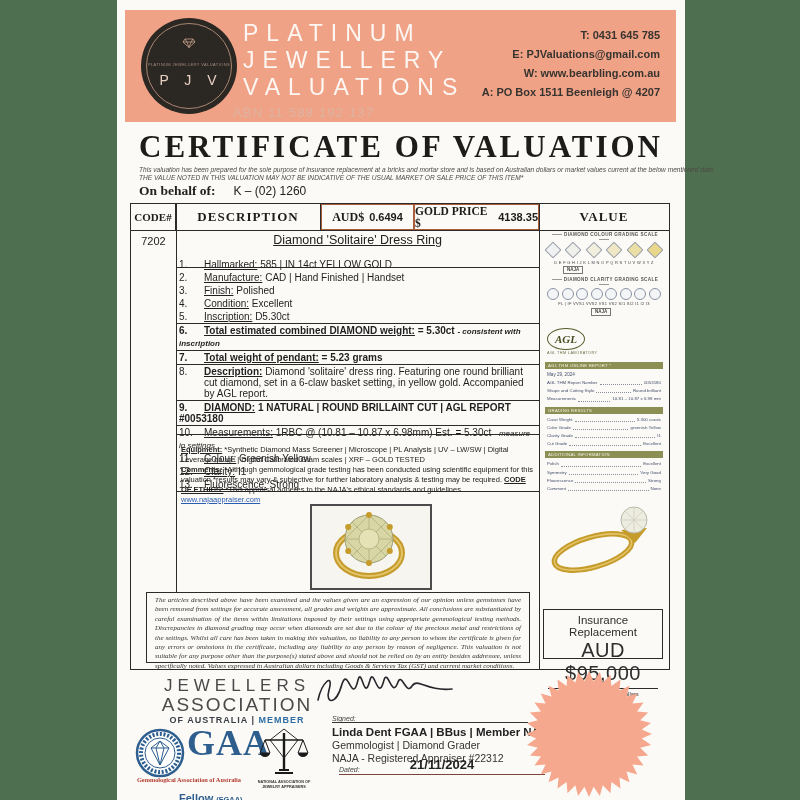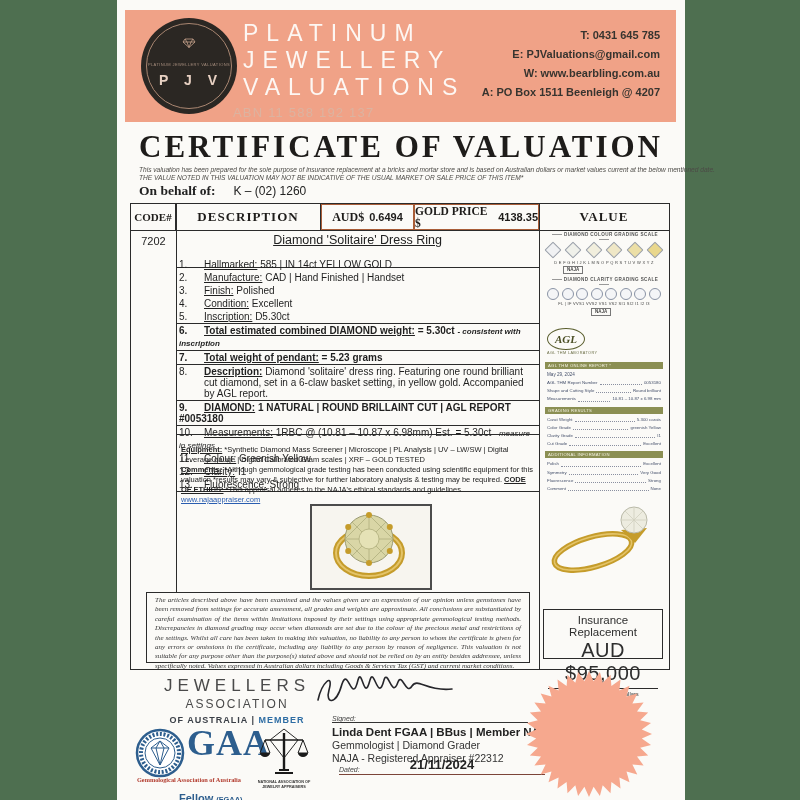--- a/index.html
+++ b/index.html
@@ -6,21 +6,21 @@
   body{font-family:"Liberation Sans",sans-serif;}
   .stage{position:relative;width:800px;height:800px;background:#4e6f50;overflow:hidden;}
   .page{position:absolute;left:117px;top:0;width:568px;height:800px;background:#fbfaf7;}
 
   
   .hdr{position:absolute;left:8px;top:10px;width:551px;height:112px;background:#f0a287;}
   .logo{position:absolute;left:16px;top:8px;width:96px;height:96px;border-radius:50%;background:#2b2723;}
   .logo .ring{position:absolute;inset:5px;border:1px solid #a98671;border-radius:50%;}
   .logo .dmd{position:absolute;left:0;right:0;top:16px;text-align:center;}
   .logo .arc{position:absolute;left:0;right:0;top:44px;text-align:center;font-size:4px;letter-spacing:.4px;color:#a68d7d;}
-  .logo .pjv{position:absolute;left:4px;right:0;top:54px;text-align:center;font-size:14px;letter-spacing:6px;color:#e7d0c2;font-weight:bold;}
+  .logo .pjv{position:absolute;left:4px;right:0;top:54px;text-align:center;font-size:14px;letter-spacing:6px;color:#e7d0c2;}
   .brand{position:absolute;left:118px;top:10px;color:#fdf7f3;font-size:23px;letter-spacing:8px;line-height:27px;font-weight:400;}
   .abn{position:absolute;left:108px;top:95px;color:#dcb3a0;font-size:13px;letter-spacing:1.2px;}
   .contact{position:absolute;right:16px;top:16px;text-align:right;color:#37342f;font-size:11px;font-weight:600;line-height:19px;}
 
   
   .cert-title{position:absolute;left:0;width:568px;top:129px;text-align:center;font-family:"Liberation Serif",serif;font-weight:bold;font-size:31px;letter-spacing:3px;color:#1e1c1a;}
   .disc{position:absolute;left:22px;top:166px;width:530px;font-size:6.6px;font-style:italic;color:#4c4a46;line-height:8px;white-space:nowrap;}
   .behalf{position:absolute;left:22px;top:183px;font-family:"Liberation Serif",serif;font-weight:bold;font-size:13.5px;color:#222;}
   .behalf .val{font-family:"Liberation Sans",sans-serif;font-weight:normal;font-size:12px;margin-left:18px;}
 
@@ -81,21 +81,21 @@
   .agl-row .lead{flex:1;border-bottom:1px dotted #8a8fa0;margin:0 2px 2px;}
   .photo-side{position:absolute;left:8px;top:292px;width:114px;height:88px;}
   .insbox{position:absolute;left:4px;top:405px;width:120px;height:50px;box-sizing:border-box;border:1.2px solid #2b2b2b;text-align:center;color:#2e2e2e;}
   .ins-t{font-size:11.5px;margin-top:4px;}
   .ins-a{font-size:20px;letter-spacing:.5px;margin-top:1px;}
   .ins-w{font-size:5.8px;border-top:1px solid #2b2b2b;margin:3px 4px 0;padding-top:2px;}
 
   
   .jaa{position:absolute;left:25px;top:676px;width:190px;text-align:center;color:#4a4a4a;}
   .jaa .l1{font-size:17px;letter-spacing:5px;line-height:19px;}
-  .jaa .l2{font-size:12px;letter-spacing:2px;line-height:19px;}
+  .jaa .l2{font-size:19px;letter-spacing:2px;line-height:19px;}
   .jaa .l3{font-size:9px;font-weight:bold;letter-spacing:1px;color:#3a3f47;line-height:13px;}
   .jaa .mem{color:#2e6da4;}
   .sig{position:absolute;left:195px;top:664px;}
   .signedline{position:absolute;left:215px;top:706px;width:196px;height:16px;border-bottom:1px solid #333;}
   .signedline span{position:absolute;left:0;bottom:0;font-size:7px;font-style:italic;color:#444;}
   .linda{position:absolute;left:215px;top:726px;color:#222;line-height:13px;}
   .linda .l1{font-weight:bold;font-size:11.5px;}
   .linda .l2,.linda .l3{font-size:10.5px;color:#333;}
   .gaa-emblem{position:absolute;left:18px;top:728px;}
   .gaa-txt{position:absolute;left:70px;top:722px;font-family:"Liberation Serif",serif;font-weight:bold;font-size:36px;color:#2d5e8e;letter-spacing:1px;}

